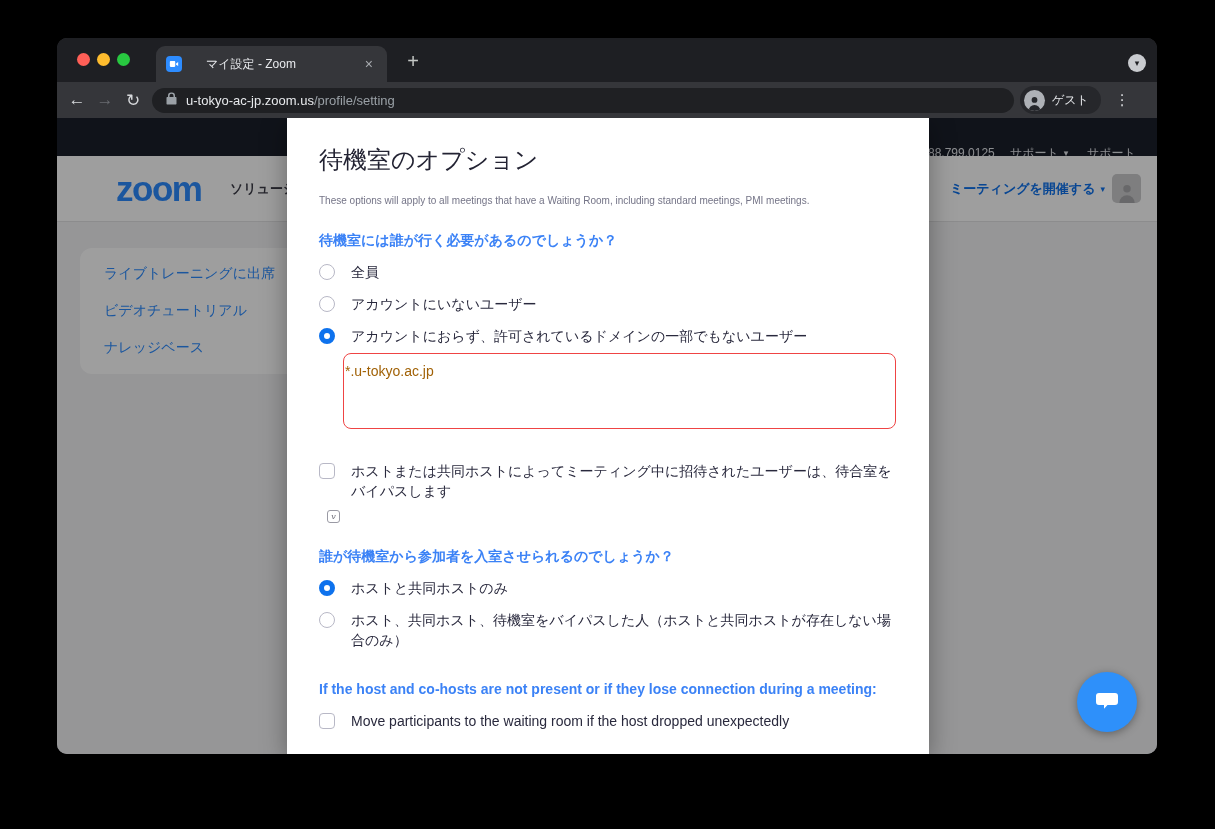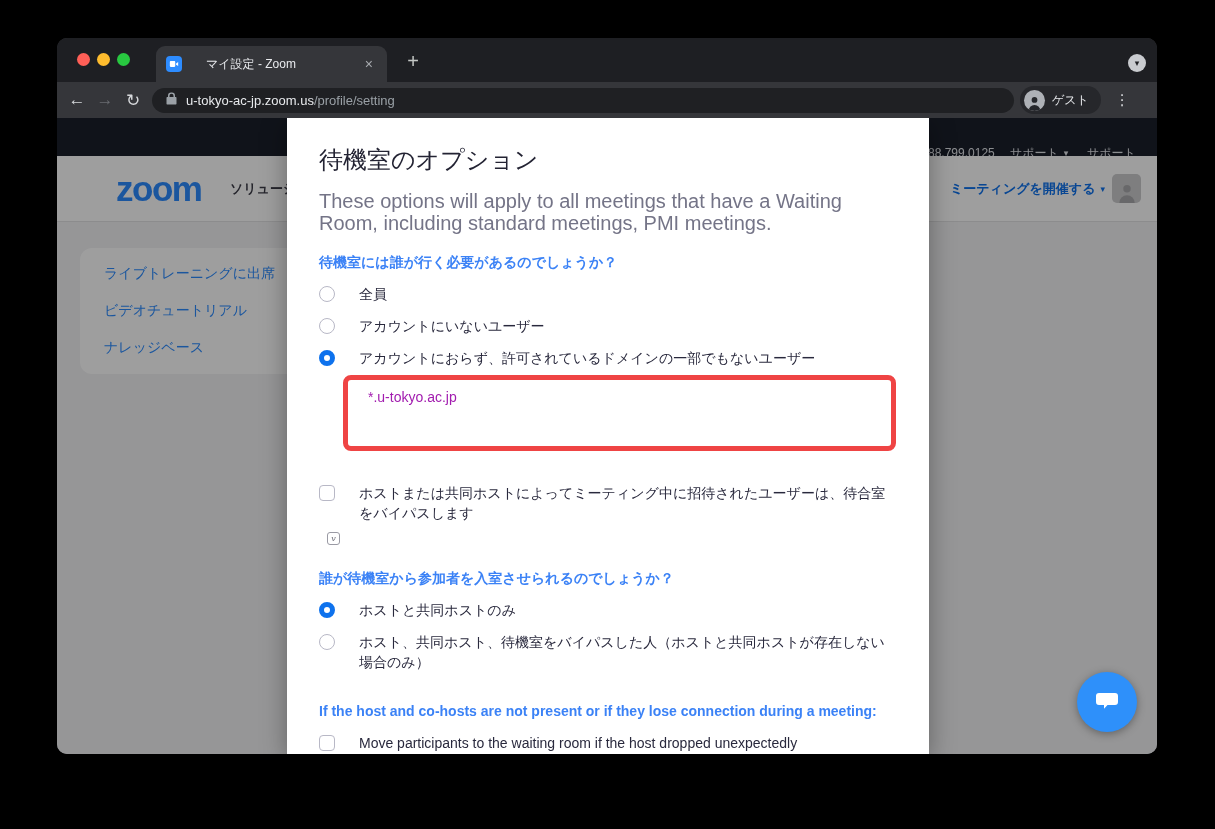--- a/index.html
+++ b/index.html
@@ -68,32 +68,32 @@
                   border-radius:12px; padding:15px 24px; }
   .side-link { display:block; font-size:14px; color:#2d8cff; line-height:20px; margin-bottom:17px;
                white-space:nowrap; }
 
   .dim { position:absolute; inset:0; background:rgba(0,0,0,.38); z-index:5; }
 
   
   .modal { position:absolute; left:230px; top:0; width:642px; height:636px; background:#fff; z-index:10;
            box-shadow:0 6px 24px rgba(0,0,0,.35); padding:26px 33px 0 32px; color:#232333; }
   .m-title { font-size:24px; line-height:32px; font-weight:400; color:#232333; }
-  .m-desc { margin-top:14px; width:530px; font-size:20px; line-height:22px; color:#747487; }
+  .m-desc { margin-top:14px; width:530px; font-size:10px; line-height:22px; color:#747487; }
   .m-q { font-size:14px; font-weight:700; line-height:20px; color:#3b82f6; }
   .q1 { margin-top:18px; }
-  .row { display:flex; gap:24px; margin-top:12px; }
+  .row { display:flex; gap:16px; margin-top:12px; }
   .row-label { font-size:14px; line-height:20px; color:#29293d; max-width:548px; }
   .radio { width:16px; height:16px; border-radius:50%; border:1px solid #b8b8c6; background:#fff;
            flex:none; margin-top:2px; }
   .radio.selected { border:5px solid #0e72ed; }
   .checkbox { width:16px; height:16px; border-radius:4px; border:1px solid #b8b8c6; background:#fff;
               flex:none; margin-top:2px; }
-  .domain-box { margin-left:24px; margin-top:7px; width:553px; height:76px; border:5px solid #ef4444;
-                border-radius:8px; padding:9px 20px; font-size:14px; color:#a21caf; resize:none;
+  .domain-box { margin-left:24px; margin-top:7px; width:553px; height:76px; border:1px solid #ef4444;
+                border-radius:8px; padding:9px 1px; font-size:14px; color:#a16207; resize:none;
                 font-family:"Liberation Sans","DejaVu Sans",sans-serif; outline:none; }
   .cb1 { margin-top:28px; }
   .broken-icon { margin-left:8px; margin-top:9px; width:13px; height:13px; border:1px solid #9a9aa4;
                  border-radius:3px; font:italic 8px "DejaVu Serif",serif; color:#6a6a74;
                  display:flex; align-items:center; justify-content:center; }
   .q2 { margin-top:23px; }
   .q3 { margin-top:29px; }
 
   .chat-fab { position:absolute; left:1020px; top:554px; width:60px; height:60px; border-radius:50%;
               background:#2e90fa; z-index:20; display:flex; align-items:center; justify-content:center;

